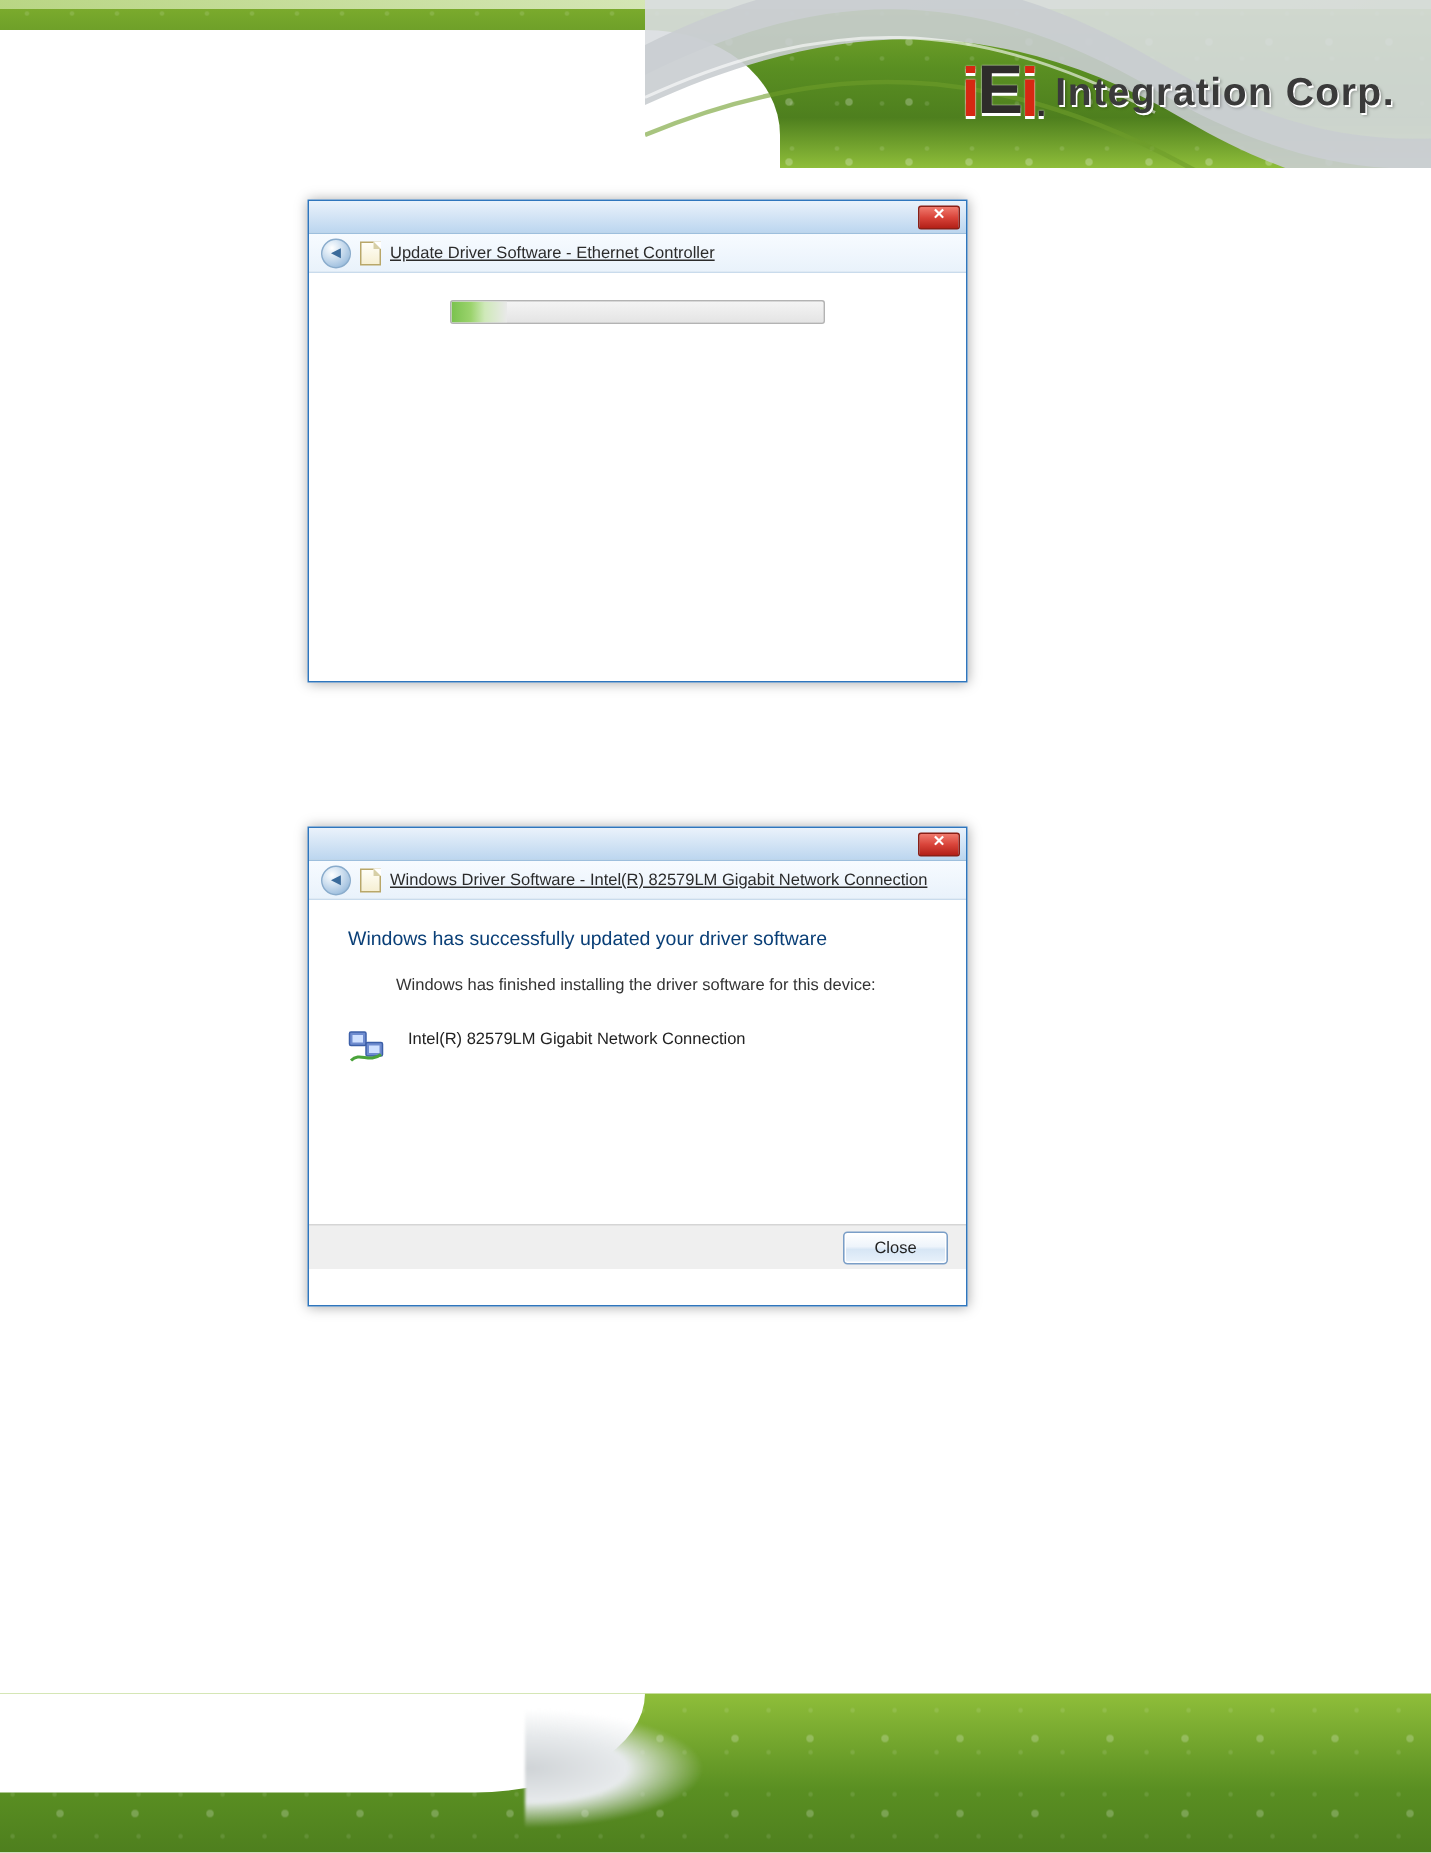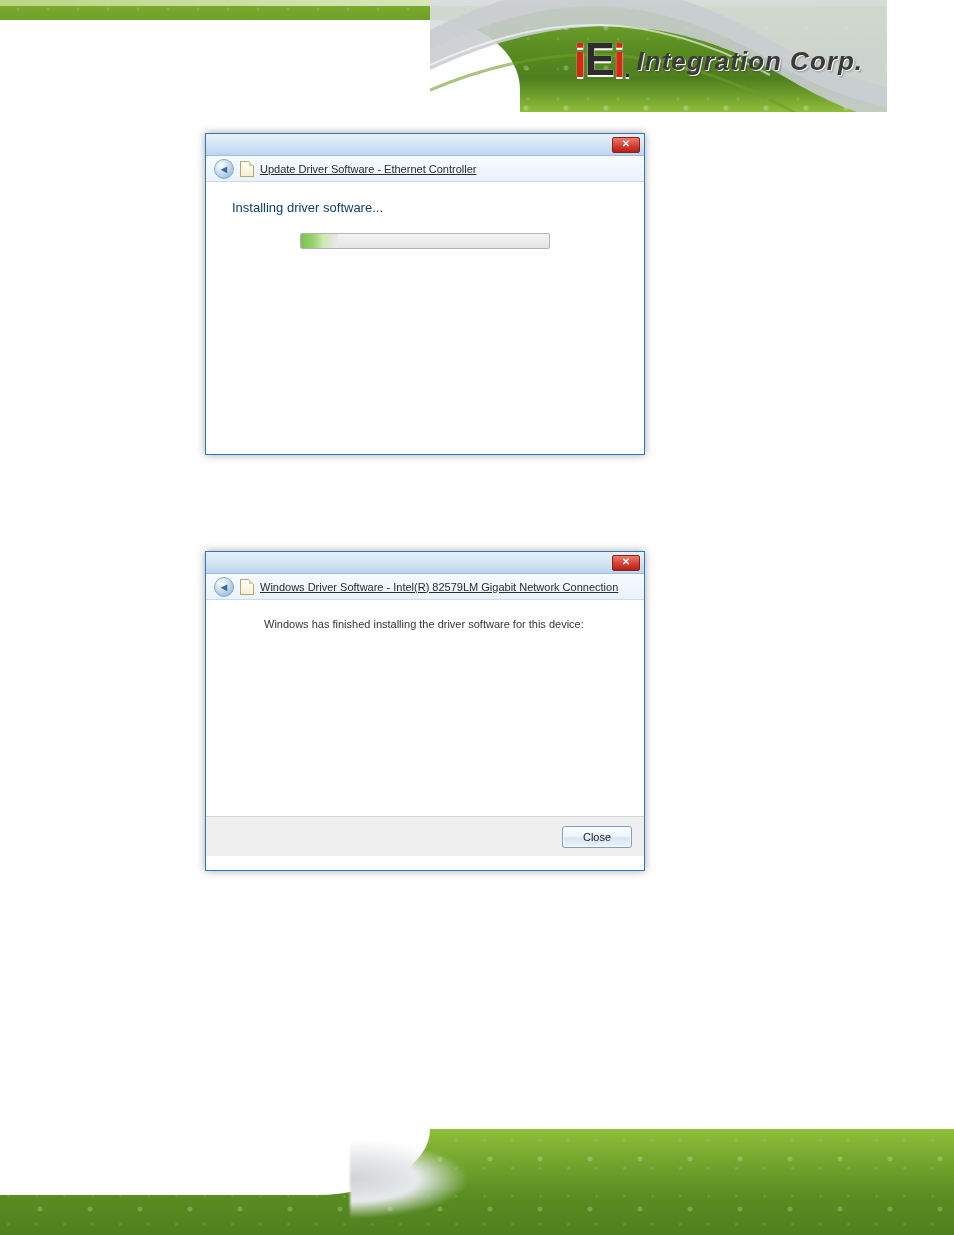--- a/index.html
+++ b/index.html
@@ -8,21 +8,21 @@
     height: 1235px;
     font-family: "Segoe UI", Tahoma, Arial, sans-serif;
     background: #ffffff;
     position: relative;
     overflow: hidden;
   }
 
   
   .header-band {
     position: absolute;
-    left: 0; top: 0; width: 887px; height: 112px;
+    left: 0; top: 0; width: 954px; height: 112px;
     background: linear-gradient(180deg,#7fae2e 0%, #5a8f22 40%, #4e7f1e 70%, #8fbe3a 100%);
     overflow: hidden;
   }
   .header-band::before {
     content:"";
     position:absolute; left:0; top:0; right:0; height:6px;
     background: linear-gradient(90deg,#c8e09a,#eef6dd,#c8e09a);
     opacity:.8;
   }
   .header-white {
@@ -47,21 +47,20 @@
   .logo-iei .dot { color:#d62812; }
   .logo-iei .bar { display:inline-block; transform:translateY(-2px); }
   .logo-text {
     margin-left: 8px;
     font-family: Arial, sans-serif;
     font-weight:700;
     font-size:26px;
     color:#3a3a3a;
     letter-spacing:1px;
     text-shadow: 1px 1px 0 #fff, 2px 2px 2px rgba(0,0,0,.25);
-    font-style: italic;
   }
   .header-dots {
     position:absolute; inset:0;
     background:
       radial-gradient(circle at 15% 70%, rgba(255,255,255,.25) 0 2px, transparent 3px) 0 0/40px 40px,
       radial-gradient(circle at 60% 30%, rgba(255,255,255,.12) 0 1px, transparent 2px) 0 0/30px 30px;
     mix-blend-mode: screen;
     pointer-events:none;
   }
 
@@ -178,21 +177,21 @@
     overflow:hidden;
     position:relative;
   }
   .progress .fill {
     position:absolute; left:0; top:0; bottom:0;
     background: linear-gradient(90deg,#7ac24e 0%, #9bd36d 35%, #cfe9b9 60%, #e9e9e9 100%);
   }
 
   
   .btnbar {
-    height:40px;
+    height:30px;
     background:#efefef;
     border-top:1px solid #d5d5d5;
     display:flex; align-items:center; justify-content:flex-end;
     padding:0 12px;
   }
   .win-btn {
     min-width:70px; height:22px;
     font-size:11px;
     border:1px solid #7a9ec7;
     border-radius:3px;
@@ -238,40 +237,52 @@
     <div class="close-btn">
         <span>✕</span>
       </div>
   </div>
   <div class="crumbbar">
     <div class="back">◄</div>
     <div class="docicon"></div>
     <div class="txt">Update Driver Software - Ethernet Controller</div>
   </div>
   <div class="body">
-    <div class="statusline">Installing driver software...</div>
     <div class="progress">
       <div class="fill" id="progfill" style="width: 15%;"></div>
     </div>
   </div>
 </div>
 
 <div id="dlg2" class="dialog">
   <div class="titlebar">
     <div class="close-btn">
         <span>✕</span>
       </div>
   </div>
   <div class="crumbbar">
     <div class="back">◄</div>
     <div class="docicon"></div>
     <div class="txt">Windows Driver Software - Intel(R) 82579LM Gigabit Network Connection</div>
   </div>
   <div class="body">
+    <div class="statusline">Windows has successfully updated your driver software</div>
     <div class="subtext">Windows has finished installing the driver software for this device:</div>
+    <div class="device-row">
+      <span class="nic-icon">
+        <svg width="26" height="22" viewBox="0 0 26 22">
+          <rect x="1" y="1" width="11" height="9" rx="1" fill="#6f8ccf" stroke="#3c5fa8"></rect>
+          <rect x="3" y="3" width="7" height="5" fill="#cfe0ff"></rect>
+          <rect x="12" y="8" width="11" height="9" rx="1" fill="#6f8ccf" stroke="#3c5fa8"></rect>
+          <rect x="14" y="10" width="7" height="5" fill="#cfe0ff"></rect>
+          <path d="M2 20 C 8 14, 14 22, 22 16" stroke="#4aa33a" stroke-width="2" fill="none"></path>
+        </svg>
+      </span>
+      <span>Intel(R) 82579LM Gigabit Network Connection</span>
+    </div>
   </div>
   <div class="btnbar">
     <button class="win-btn">Close</button>
   </div>
 </div>
 
 <div class="footer-band">
   <div class="footer-dots"></div>
   <div class="footer-white"></div>
 </div>

